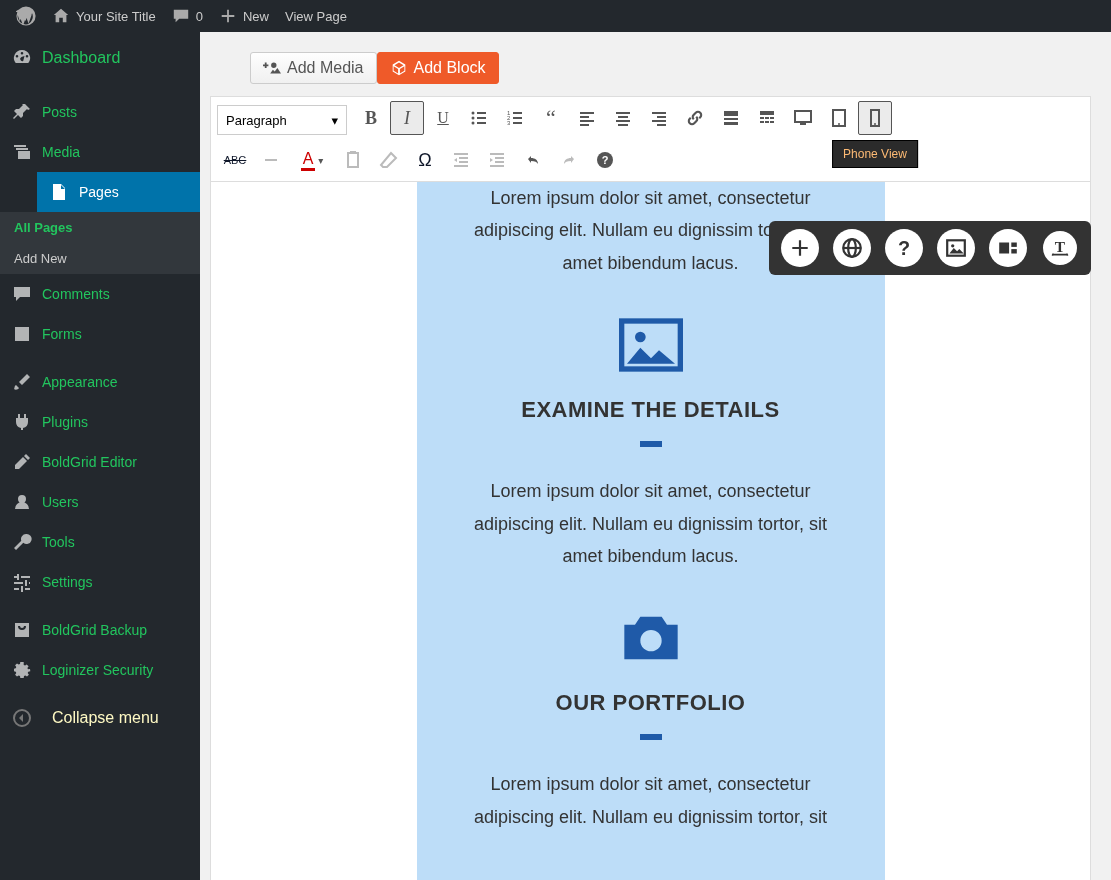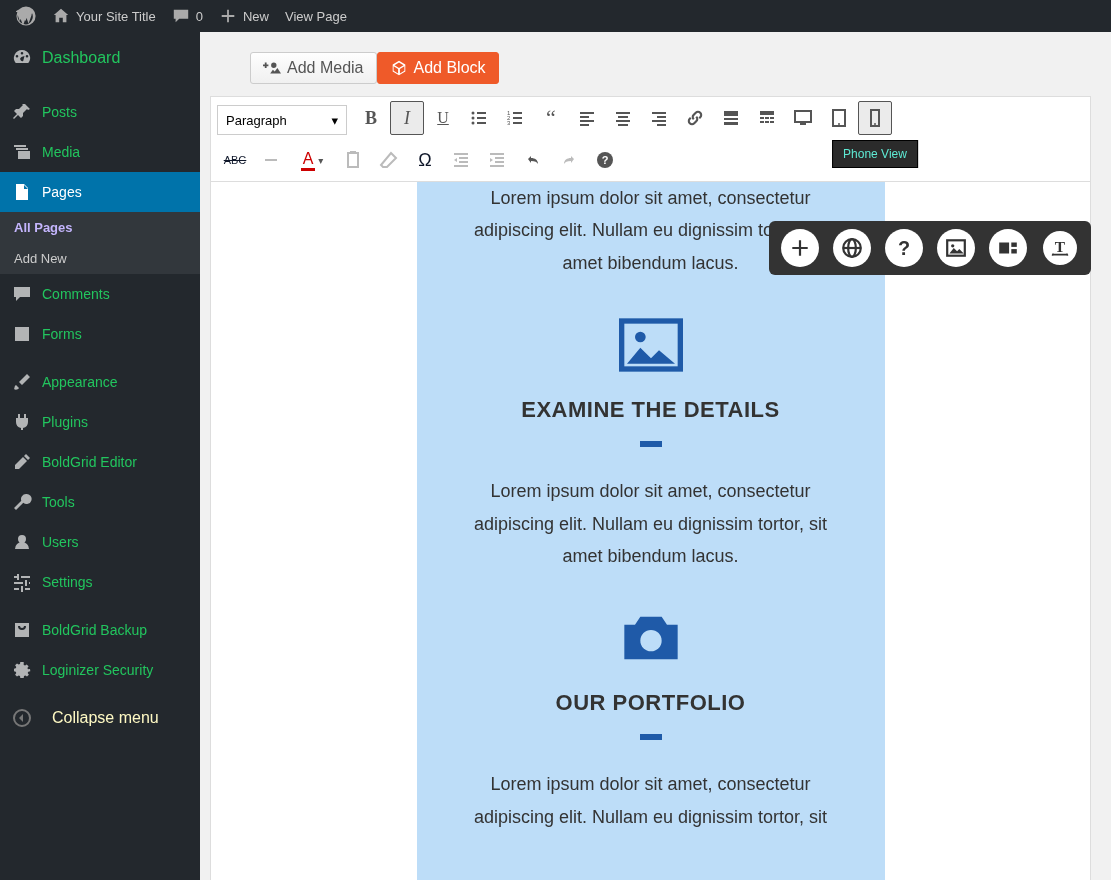--- a/index.html
+++ b/index.html
@@ -8,47 +8,47 @@
 
 .admin-bar { height: 32px; background: #23282d; color: #eee; display: flex; align-items: center; font-size: 13px; padding: 16px 8px; }
 .admin-bar .item { display: flex; align-items: center; gap: 6px; padding: 0 8px; height: 32px; cursor: pointer; color: #ccc; }
 .admin-bar .item svg { fill: #aaa; }
 
 
 .main { display: flex; height: calc(880px - 32px); }
 .sidebar { width: 200px; background: #23282d; color: #eee; font-size: 14px; flex-shrink: 0; }
 .side-item { display: flex; align-items: center; gap: 10px; padding: 10px 12px; color: #22c55e; cursor: pointer; }
 .side-item.sep-above { margin-top: 8px; }
-.side-item.current { background: #0073aa; color: #fff; position: relative; }
+.side-item.current { background: #0073aa; color: #fff; position: relative; margin-left: 37px; }
 .side-item.current::after { content: ""; position: absolute; right: -8px; top: 50%; transform: translateY(-50%); border: 8px solid transparent; border-right-color: #f1f1f1; }
 .side-item svg { fill: rgba(255,255,255,0.65); width: 20px; height: 20px; }
 .side-item.current svg { fill: #fff; }
 .sub-items { background: #32373c; font-size: 13px; }
 .sub-item { padding: 8px 14px; cursor: pointer; color: #ccc; }
-.sub-item.active { color: #c4b5fd; font-weight: 600; }
+.sub-item.active { color: #22c55e; font-weight: 600; }
 .side-item.collapse { color: #fef9c3; font-size: 16px; gap: 20px; }
 .side-item.collapse svg { fill: #777; }
 
 
 .content { flex: 1; padding: 20px 20px 0 10px; overflow: hidden; position: relative; }
 .top-buttons { display: flex; margin-bottom: 12px; padding-left: 40px; }
 .btn { display: flex; align-items: center; gap: 6px; padding: 6px 12px; font-size: 16px; border-radius: 3px; cursor: pointer; border: 1px solid #ccc; background: linear-gradient(#fefefe,#f0f0f0); color: #555; }
 .btn.orange { background: #ef5a29; border-color: #ef5a29; color: #fff; }
 .btn svg { fill: currentColor; }
 
 
 .toolbar { border: 1px solid #ddd; background: #fff; }
 .toolbar-row { display: flex; align-items: flex-end; padding: 4px 6px; gap: 0; }
 .format-select { border: 1px solid #ccc; height: 30px; width: 130px; padding: 0 8px; display: flex; align-items: center; justify-content: space-between; font-size: 13px; margin-right: 6px; background: #fff; cursor: pointer; }
 .tbtn { width: 34px; height: 34px; display: flex; align-items: center; justify-content: center; cursor: pointer; color: #555; border-radius: 2px; margin: 0 1px; position: relative; }
 .tbtn svg { fill: #555; }
 .tbtn.active { border: 1px solid #555; background: #ebebeb; }
 .tbtn.dim svg { fill: #bbb; }
 .tbtn.dim { color: #0f172a; }
-.tooltip { position: absolute; top: 38px; left: 50%; transform: translateX(-50%); background: #2b2b2b; color: #5eead4; font-size: 12px; padding: 6px 10px; white-space: nowrap; border: 1px solid #000; }
+.tooltip { position: absolute; top: 38px; left: 50%; transform: translateX(-50%); background: #2b2b2b; color: #fdba74; font-size: 12px; padding: 6px 10px; white-space: nowrap; border: 1px solid #000; }
 
 
 .editor { background: #fff; margin-top: 0; border: 1px solid #ddd; border-top: none; height: 700px; overflow: hidden; display: flex; justify-content: center; }
 .phone-frame { width: 468px; background: #bdddf8; padding: 0 30px; color: #333; }
 .block-text { text-align: center; font-size: 18px; line-height: 1.8; color: #333; padding: 0 6px; }
 .block-title { text-align: center; font-size: 22px; font-weight: 700; letter-spacing: 0.5px; color: #333; margin: 20px 0 12px; }
 .block-divider { width: 22px; height: 6px; background: #1f5aa8; margin: 18px auto 28px; }
 .block-icon { text-align: center; margin-top: 38px; }
 .block-icon svg { fill: #1f5aa8; }
 
@@ -145,29 +145,29 @@
       <span>Plugins</span>
     </div>
     <div class="side-item">
       <svg viewBox="0 0 20 20">
           <path d="M14 2l4 4-2 2-4-4zm-3 3l4 4-8 8H3v-4z"></path>
         </svg>
       <span>BoldGrid Editor</span>
     </div>
     <div class="side-item">
       <svg viewBox="0 0 20 20">
+          <path d="M10 3a4 4 0 1 1 0 8 4 4 0 0 1 0-8zm-7 14a7 7 0 0 1 14 0z"></path>
+        </svg>
+      <span>Users</span>
+    </div>
+    <div class="side-item">
+      <svg viewBox="0 0 20 20">
           <path d="M14 2a5 5 0 0 0-4.7 6.7L2 16l2 2 7.3-7.3A5 5 0 1 0 14 2zm0 2l-2 2 2 2 2-2z"></path>
         </svg>
       <span>Tools</span>
-    </div>
-    <div class="side-item">
-      <svg viewBox="0 0 20 20">
-          <path d="M10 3a4 4 0 1 1 0 8 4 4 0 0 1 0-8zm-7 14a7 7 0 0 1 14 0z"></path>
-        </svg>
-      <span>Users</span>
     </div>
     <div class="side-item">
       <svg viewBox="0 0 20 20">
           <path d="M2 4h3V2h2v6H5V6H2zm7 0h9v2H9zM2 10h9v2H2zm11-2h2v6h-2zm4 2h1v2h-1zM2 16h5v2H2zm7-2h2v6H9zm4 2h5v2h-5z"></path>
         </svg>
       <span>Settings</span>
     </div>
     <div class="side-item sep-above">
       <svg viewBox="0 0 20 20">
           <path d="M3 3h14v14H3zm3 3a4 4 0 1 0 8 0h-2a2 2 0 1 1-4 0z"></path>

